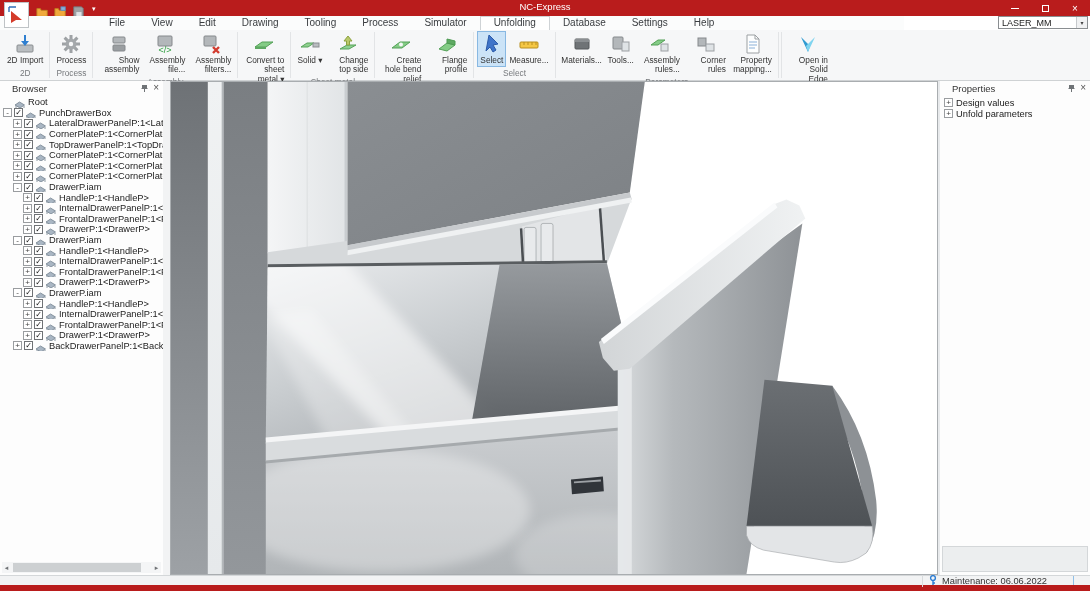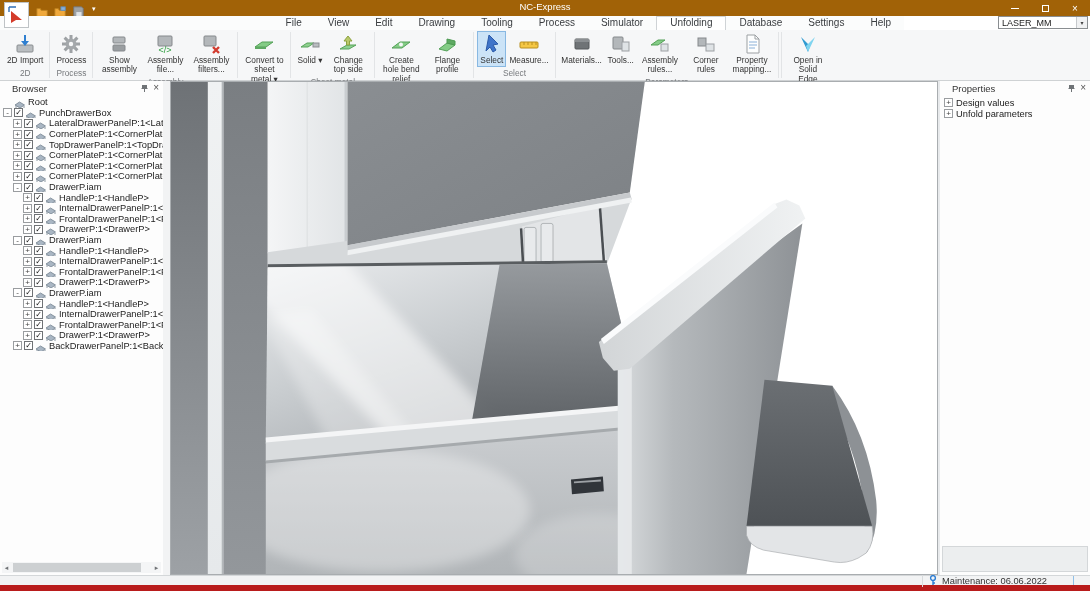--- a/index.html
+++ b/index.html
@@ -1,53 +1,53 @@
 <!DOCTYPE html>
 <html><head>
 <meta charset="utf-8">
 <style>
   * { margin:0; padding:0; box-sizing:border-box; }
   html,body { width:1090px; height:591px; overflow:hidden;
     font-family:"Liberation Sans", sans-serif; background:#fff; position:relative; }
 
   
   #titlebar { position:absolute; left:0; top:0; width:1090px; height:16px;
-    background:#a16207; color:#fff; }
+    background:#b91c1c; color:#fff; }
   #title-text { position:absolute; left:0; right:0; top:1px; text-align:center;
     font-size:9.5px; color:#fff; }
   #win-controls { position:absolute; right:0; top:0; height:16px; display:flex; }
   .winbtn { width:30px; height:16px; display:flex; align-items:center; justify-content:center; color:#fff; font-size:10px; }
   .glyph-min { width:8px; height:1px; background:#fff; display:inline-block; }
   .glyph-max { width:7px; height:7px; border:1px solid #fff; display:inline-block; }
   #qat { position:absolute; left:36px; top:3px; display:flex; align-items:center; gap:5px; }
   #qat .caret { color:#fff; font-size:7px; margin-left:2px; }
   #app-logo { position:absolute; left:4px; top:2px; width:25px; height:26px; background:#fff;
     border:1px solid #bfc3c6; z-index:10; display:flex; align-items:center; justify-content:center; }
 
   
   #menubar { position:absolute; left:0; top:16px; width:904px; height:14px; background:#fbfcfc;
-    display:flex; align-items:center; padding-left:96px;justify-content:flex-end; }
+    display:flex; align-items:center; padding-left:96px; }
   .menu-item { font-size:10px; color:#3a3d40; padding:0 13px; height:14px; line-height:14px; }
   .menu-item.active { background:#fff; border:1px solid #cfd3d6; border-bottom:none; line-height:12px; }
   #machine-combo { position:absolute; right:2px; top:16px; width:90px; height:13px; background:#fff;
     border:1px solid #8a8e91; font-size:9px; color:#222; display:flex; align-items:center; }
   #machine-combo .val { flex:1; padding-left:3px; overflow:hidden; white-space:nowrap; }
   #machine-combo .dd { width:11px; height:11px; border-left:1px solid #c6c9cc; background:#f0f1f2;
     display:flex; align-items:center; justify-content:center; font-size:6px; color:#444; }
 
   
   #ribbon { position:absolute; left:0; top:30px; width:1090px; height:51px; background:#f6f7f8;
     border-bottom:1px solid #cfd2d4; display:flex; align-items:stretch; padding-left:2px; }
   .rgroup { display:flex; flex-direction:column; padding:1px 2px 0 2px; }
   .rbuttons { display:flex; flex:1; align-items:stretch; justify-content:center; }
   .rbtn { min-width:27px; max-width:46px; display:flex; flex-direction:column; align-items:center;
     padding:1px 2px 0 2px; border:1px solid transparent; }
   .rbtn.active { background:#cbe3f7; border:1px solid #88b8e2; }
   .rbtn .ric { width:22px; height:22px; flex:0 0 22px; }
-  .rbtn .rlab { font-size:8.3px; line-height:1.12; color:#333; text-align:center; margin-top:1px; }
+  .rbtn .rlab { font-size:8.3px; line-height:1.12; color:#333; text-align:right; margin-top:1px; }
   .rgroup-label { font-size:8.3px; color:#76797c; text-align:center; padding:1px 0 2px 0; }
   .rsep { width:1px; background:#e2e4e6; margin:2px 1px; }
 
   
   #main { position:absolute; left:0; top:81px; width:1090px; height:494px; display:flex; background:#f2f3f4; }
   #browser-panel { width:163px; background:#fdfdfd; position:relative; overflow:hidden; }
   #bsplit { width:7px; background:#f2f3f4; }
   #viewport { width:768px; border:1px solid #a9adb0; background:#fff; position:relative; }
   #viewport svg { display:block; width:100%; height:100%; }
   #properties-panel { width:152px; background:#fdfdfd; border-left:2px solid #e8eaec; position:relative; }

